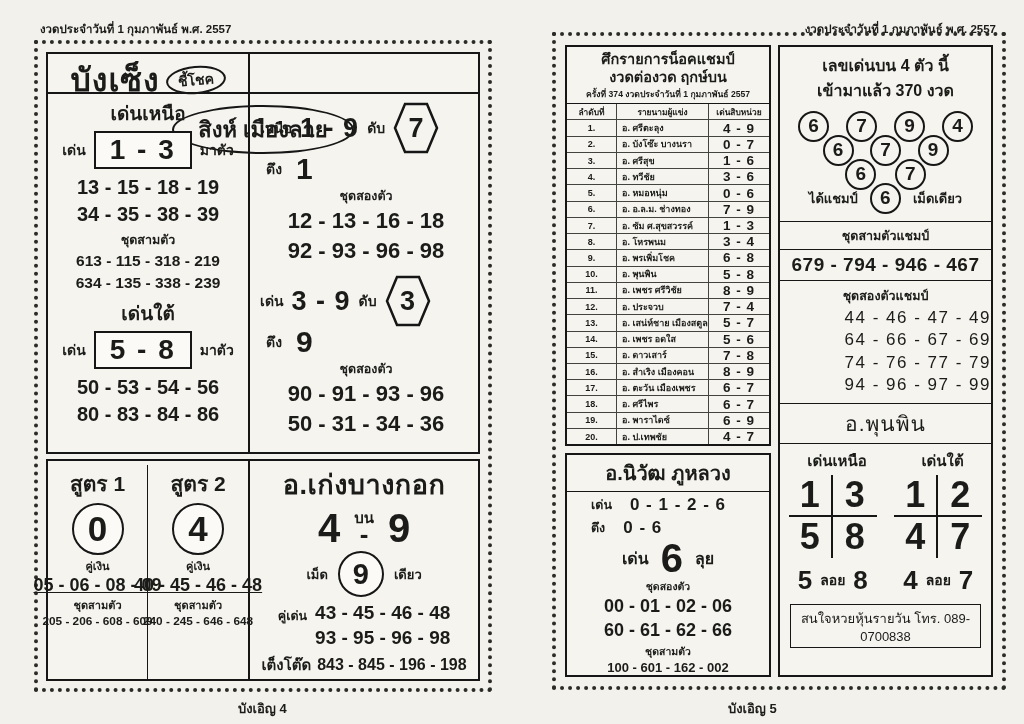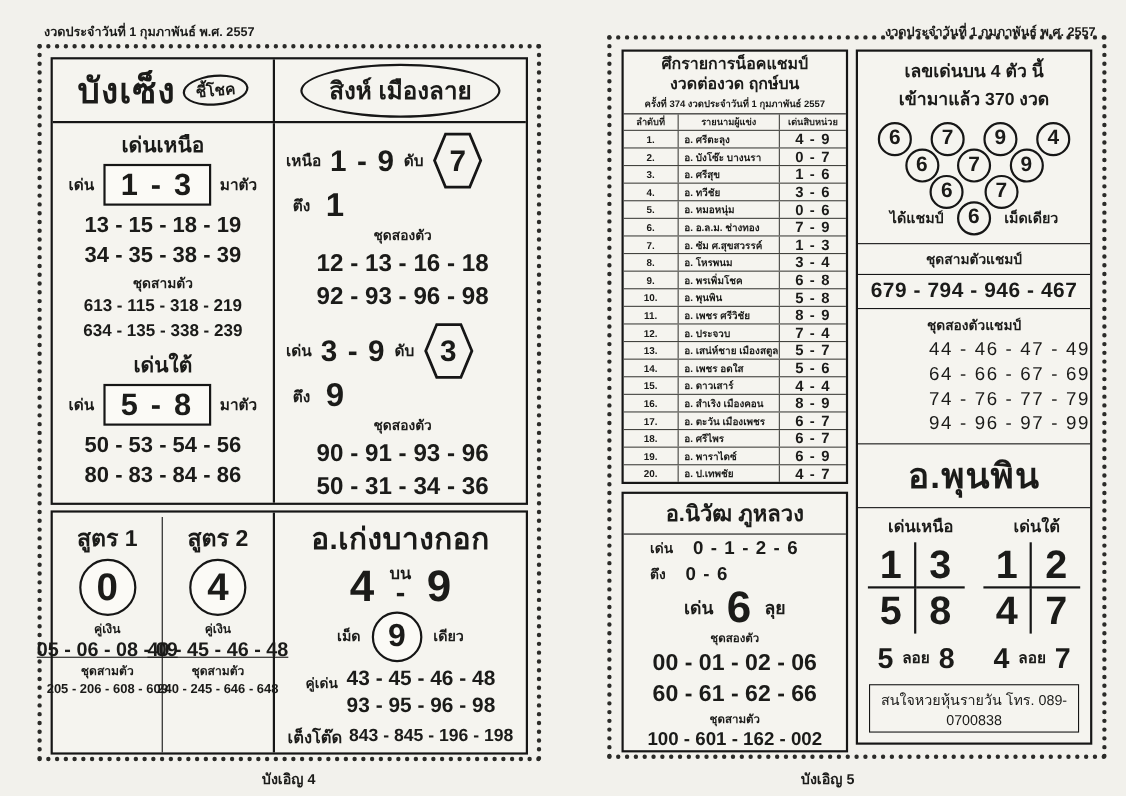--- a/index.html
+++ b/index.html
@@ -6,21 +6,21 @@
 html,body { width:1024px; height:724px; }
 body { background:#d8d6d0; font-family:"Liberation Sans","DejaVu Sans",sans-serif; color:#1b1b19; }
 .sheet { position:relative; width:1024px; height:724px; background:#f2f1ec; overflow:hidden; }
 
 .hdr { position:absolute; top:20px; font-size:11.5px; font-weight:600; }
 .hdr-l { left:40px; } .hdr-r { right:28px; }
 
 
 .pageL { position:absolute; left:34px; top:40px; width:458px; height:652px; border:4px dotted #2b2b28; padding:8px; display:flex; flex-direction:column; gap:5px; }
 .mainbox { border:2px solid #161616; flex:0 0 402px; display:flex; flex-direction:column; background:#f5f4ef; }
-.mb-head { display:flex; border-bottom:2px solid #161616; height:58px; }
+.mb-head { display:flex; border-bottom:2px solid #161616; height:40px;flex-direction:column; }
 .mb-head-l { width:47%; border-right:2px solid #161616; display:flex; align-items:center; justify-content:center; gap:6px; }
 .bs-title { font-size:32px; font-weight:900; letter-spacing:1px; }
 .oval { border:2px solid #161616; border-radius:50%; padding:1px 10px; font-weight:800; white-space:nowrap; }
 .badge { font-size:14px; transform:rotate(-5deg); }
 .mb-head-r { flex:1; display:flex; align-items:center; justify-content:center; }
 .sing-oval { font-size:22px; padding:5px 24px; font-weight:800; }
 .mb-body { flex:1; display:flex; }
 .col-den { width:47%; border-right:2px solid #161616; text-align:center; padding-top:4px; }
 .col-sing { flex:1; padding:8px 6px 0 10px; }
 .den-head { font-size:19px; font-weight:800; }
@@ -89,38 +89,38 @@
 
 .niwat-box { border:2px solid #161616; flex:1; text-align:center; display:flex; flex-direction:column; background:#f5f4ef; }
 .nw-title { font-size:20px; font-weight:900; border-bottom:1.5px solid #161616; padding:2px 0; }
 .nw-row { display:flex; align-items:center; gap:18px; padding-left:24px; margin-top:3px; }
 .nw-lbl { font-size:12.5px; font-weight:800; }
 .nw-nums { font-size:17px; font-weight:800; letter-spacing:1px; white-space:nowrap; }
 .nw-den6 { display:flex; align-items:center; justify-content:center; gap:12px; margin-top:1px; }
 .nw-lbl-big { font-size:16px; font-weight:800; }
 .nw-six { font-size:40px; font-weight:900; line-height:0.95; }
 .nw-set { font-size:10.5px; font-weight:700; margin-top:1px; }
-.nw-pairs { font-size:21px; font-weight:800; line-height:1.3; white-space:nowrap; }
-.nw-trip { font-size:17px; font-weight:800; white-space:nowrap; }
+.nw-pairs { font-size:18px; font-weight:800; line-height:1.3; white-space:nowrap; }
+.nw-trip { font-size:13px; font-weight:800; white-space:nowrap; }
 
 .pr-right { flex:1; border:2px solid #161616; display:flex; flex-direction:column; text-align:center; background:#f5f4ef; }
 .ch-title { font-family:"DejaVu Serif","Liberation Serif",serif; font-style:italic; font-weight:700; font-size:26px; padding:7px 0; border-bottom:1.5px solid #161616; white-space:nowrap; }
 .ch-lines { font-size:16px; font-weight:800; margin-top:7px; line-height:1.55; }
 .pyr { padding:7px 18px 0; }
 .pyr-row { display:flex; justify-content:space-between; }
 .pyr-row2 { width:72%; margin:-7px auto 0; }
 .pyr-row3 { width:46%; margin:-7px auto 0; }
 .pcirc { width:31px; height:31px; border:2px solid #161616; border-radius:50%; display:flex; align-items:center; justify-content:center; font-size:19px; font-weight:900; background:#f5f4ef; position:relative; }
 .champ-row { display:flex; align-items:center; justify-content:center; gap:12px; margin-top:-7px; }
 .champ-lbl { font-size:13px; font-weight:800; }
 .ch-set3-lbl { font-size:12.5px; font-weight:700; padding:4px 0 3px; border-top:1.5px solid #161616; margin-top:7px; }
 .ch-set3-nums { font-size:19px; font-weight:800; padding:4px 0; border-top:1.5px solid #161616; border-bottom:1.5px solid #161616; letter-spacing:0.5px; white-space:nowrap; }
 .ch-set2-lbl { font-size:12.5px; font-weight:700; padding:5px 0 1px; }
 .ch-pair { font-size:17px; font-weight:400; line-height:1.33; letter-spacing:1.5px; white-space:nowrap;text-align:right; }
-.pp-title { font-size:32px; font-weight:700; border-top:1.5px solid #161616; border-bottom:1.5px solid #161616; margin-top:6px; padding:3px 16px; letter-spacing:1px; }
+.pp-title { font-size:21px; font-weight:400; border-top:1.5px solid #161616; border-bottom:1.5px solid #161616; margin-top:6px; padding:3px 16px; letter-spacing:1px; }
 .pp-labels { display:flex; justify-content:space-around; font-size:15px; font-weight:800; margin-top:5px; }
 .pp-grids { display:flex; justify-content:space-around; margin-top:2px; }
 .pp-grid { display:grid; grid-template-columns:44px 44px; }
 .pp-cell { font-size:36px; font-weight:900; line-height:1.12; text-align:center; }
 .pp-cell:nth-child(odd) { border-right:2px solid #161616; }
 .pp-cell:nth-child(-n+2) { border-bottom:2px solid #161616; }
 .pp-loys { display:flex; justify-content:space-around; align-items:center; margin-top:7px; }
 .pp-loy { display:flex; align-items:center; gap:8px; }
 .pp-loy-big { font-size:26px; font-weight:900; }
 .pp-loy-lbl { font-size:14px; font-weight:800; }
@@ -347,21 +347,21 @@
             <span class="kc kc3">5 - 7</span>
           </div>
         <div class="krow">
             <span class="kc kc1">14.</span>
             <span class="kc kc2">อ. เพชร อดใส</span>
             <span class="kc kc3">5 - 6</span>
           </div>
         <div class="krow">
             <span class="kc kc1">15.</span>
             <span class="kc kc2">อ. ดาวเสาร์</span>
-            <span class="kc kc3">4 - 4</span>
+            <span class="kc kc3">7 - 8</span>
           </div>
         <div class="krow">
             <span class="kc kc1">16.</span>
             <span class="kc kc2">อ. สำเริง เมืองคอน</span>
             <span class="kc kc3">8 - 9</span>
           </div>
         <div class="krow">
             <span class="kc kc1">17.</span>
             <span class="kc kc2">อ. ตะวัน เมืองเพชร</span>
             <span class="kc kc3">6 - 7</span>

